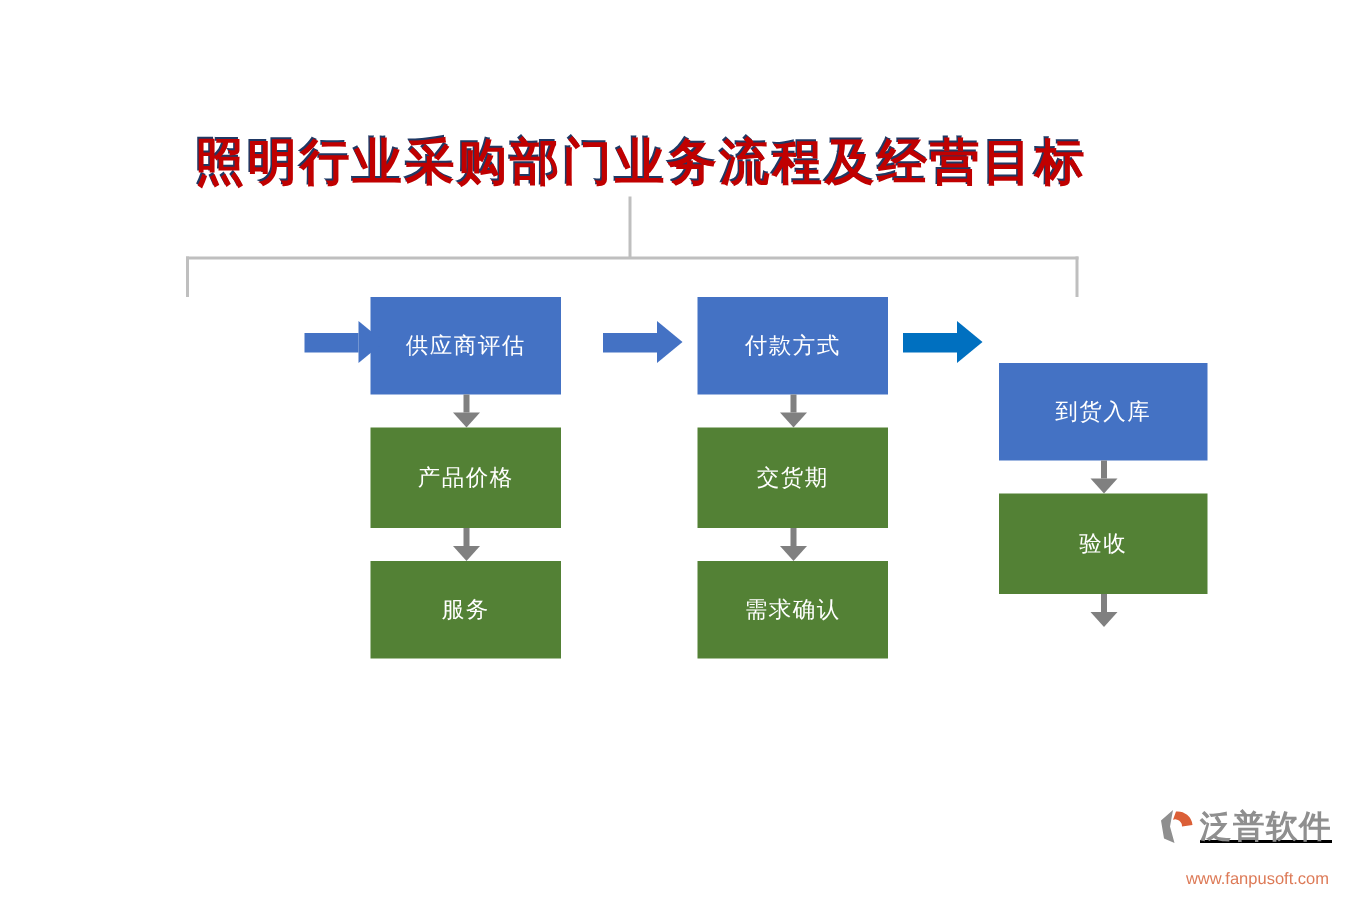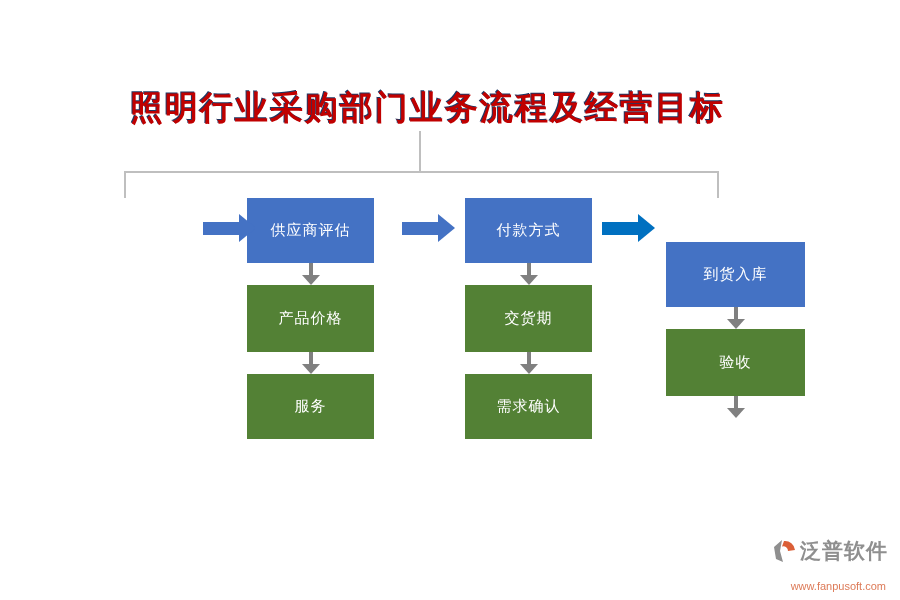--- a/index.html
+++ b/index.html
@@ -50,21 +50,21 @@
   .harrow .head{position:absolute;left:36px;top:0;width:0;height:0;
     border-top:14px solid transparent;border-bottom:14px solid transparent;
     border-left:17px solid var(--arrow-blue);}
   .harrow.hi .stem{background:var(--arrow-hi);}
   .harrow.hi .head{border-left-color:var(--arrow-hi);}
   
   .logo{
     position:absolute;right:12px;bottom:8px;
     width:160px;text-align:right;line-height:1.1;
   }
-  .logo-row{display:flex;align-items:flex-start;justify-content:flex-end;gap:3px;}
+  .logo-row{display:flex;align-items:flex-start;justify-content:flex-end;gap:3px;text-decoration:underline;}
   .logo-name{
     font-size:21px;font-weight:bold;color:var(--logo-gray);
     letter-spacing:1px;font-family:"DejaVu Serif", serif;
   }
   .logo-url{
     font-size:11px;color:var(--logo-orange);
     font-family:Liberation Sans, sans-serif;
     margin-top:17px;padding-right:2px;
   }
 </style>

